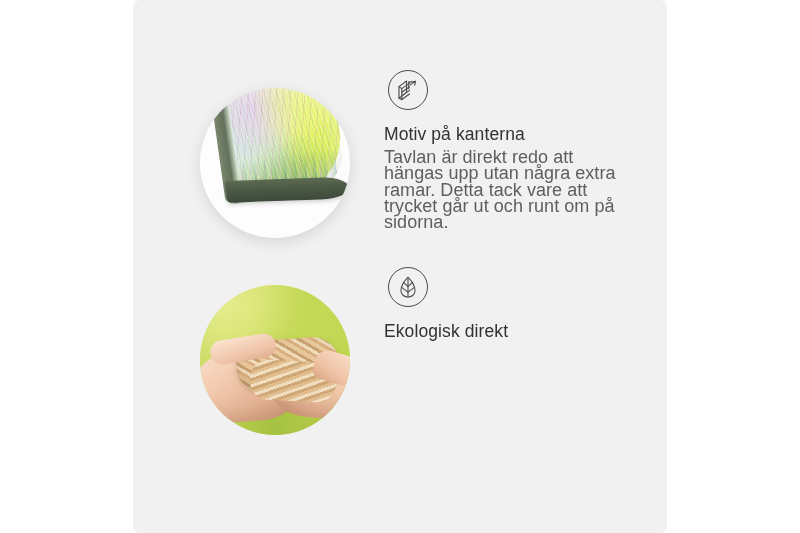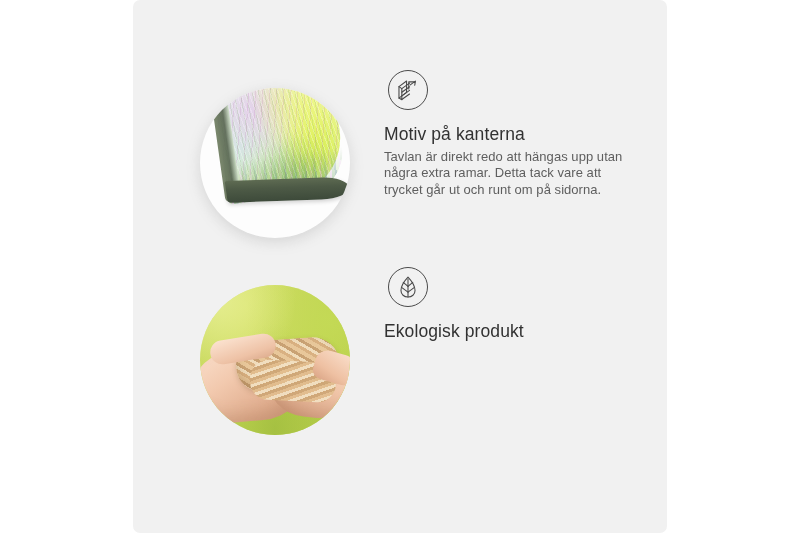--- a/index.html
+++ b/index.html
@@ -285,21 +285,21 @@
     margin: 0 0 5px 0;
     font-size: 17.5px;
     font-weight: 400;
     color: #323232;
     letter-spacing: 0.1px;
     line-height: 1.15;
   }
 
   .feature-body {
     margin: 0;
-    font-size: 13px;
+    font-size: 18px;
     font-weight: 400;
     color: #5e5e5e;
     line-height: 16.2px;
     letter-spacing: 0.05px;
     max-width: 250px;
   }
 </style>
 </head>
 <body>
 
@@ -361,19 +361,19 @@
         <span class="icon-badge">
           <svg viewBox="0 0 40 40" xmlns="http://www.w3.org/2000/svg" fill="none" stroke="#4a4a4a" stroke-width="1.15" stroke-linecap="round" stroke-linejoin="round">
             <path d="M20 9.5 C26.4 16.2 27.4 21.6 27.4 23.6 C27.4 27.9 24.1 30.6 20 30.6 C15.9 30.6 12.6 27.9 12.6 23.6 C12.6 21.6 13.6 16.2 20 9.5 Z"></path>
             <path d="M20 11.6 L20 30.4"></path>
             <path d="M20 19.4 L15.0 15.2"></path>
             <path d="M20 19.4 L25.0 15.2"></path>
             <path d="M20 25.4 L13.6 20.6"></path>
             <path d="M20 25.4 L26.4 20.6"></path>
           </svg>
         </span>
-        <h2 class="feature-title">Ekologisk produkt</h2>
+        <h2 class="feature-title">Ekologisk direkt</h2>
       </div>
 
     </div>
 
   </div>
 </div>
 
 </body></html>

